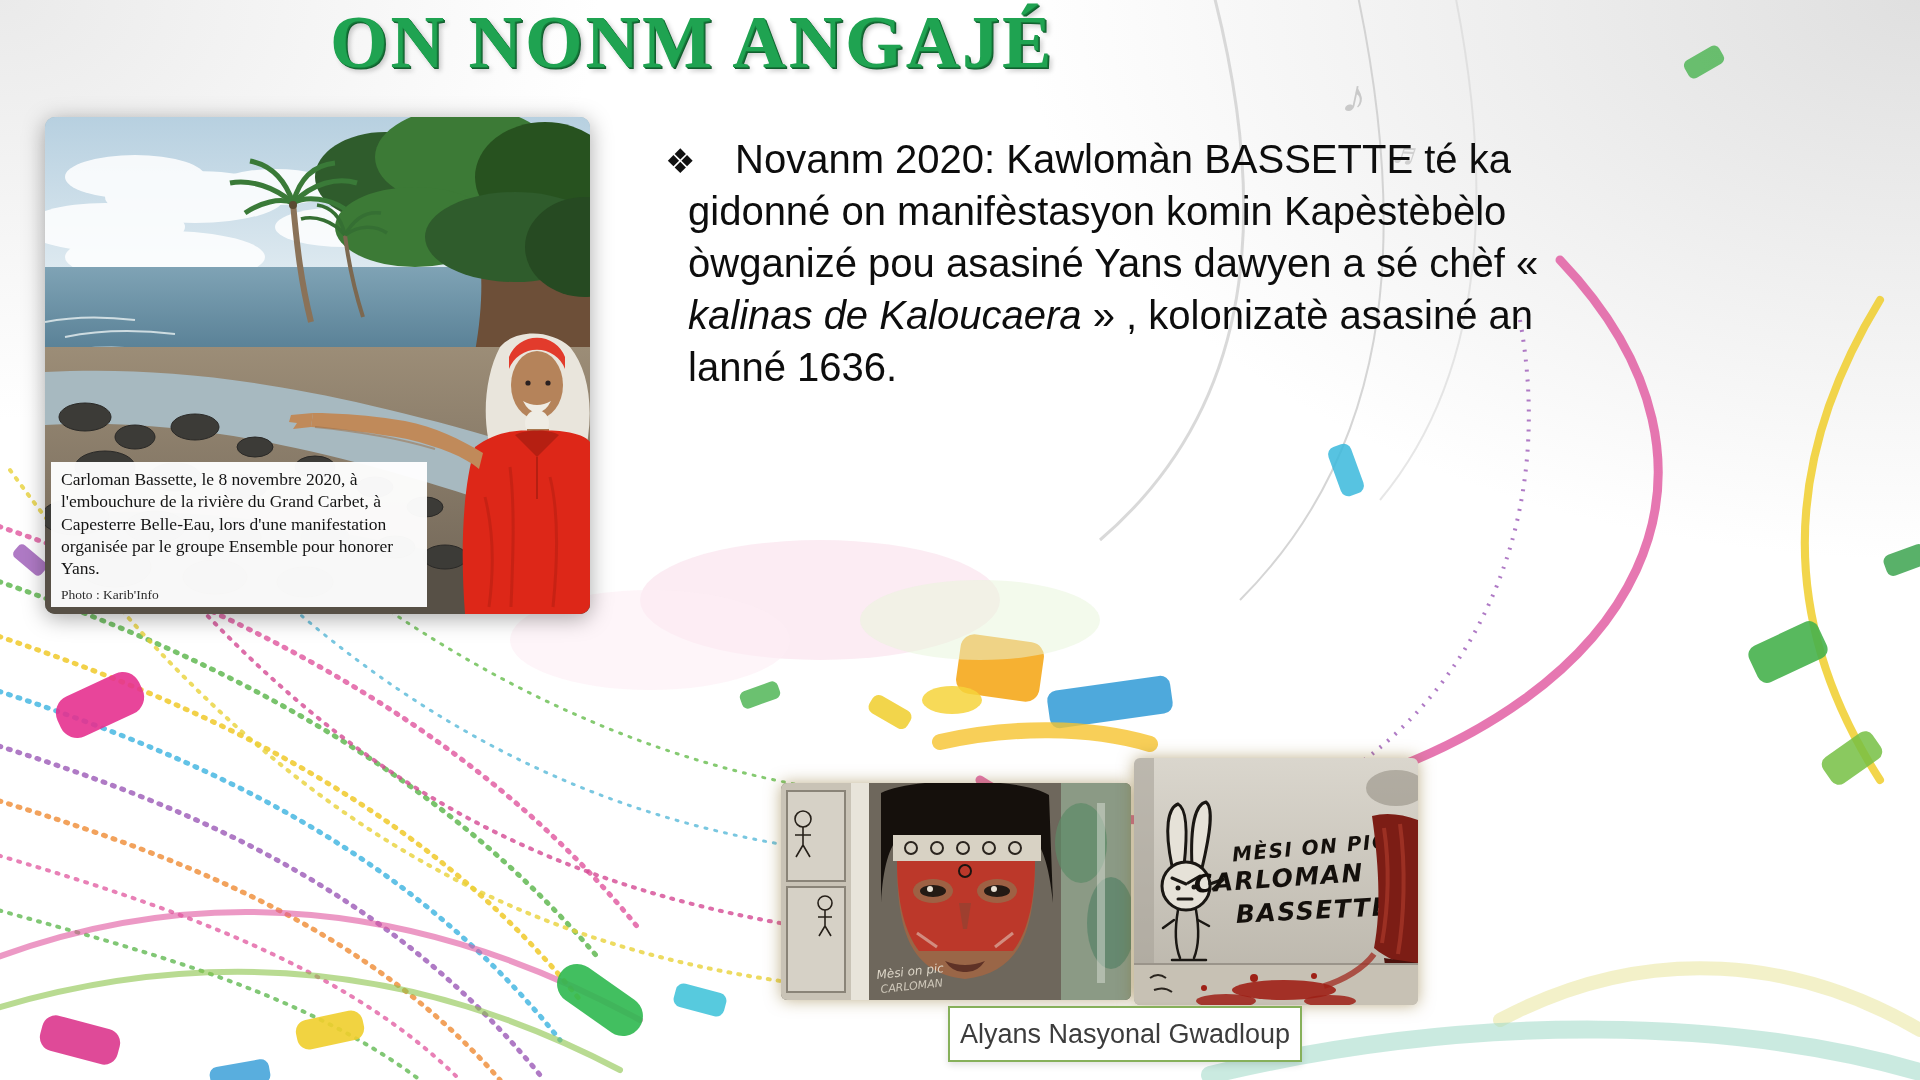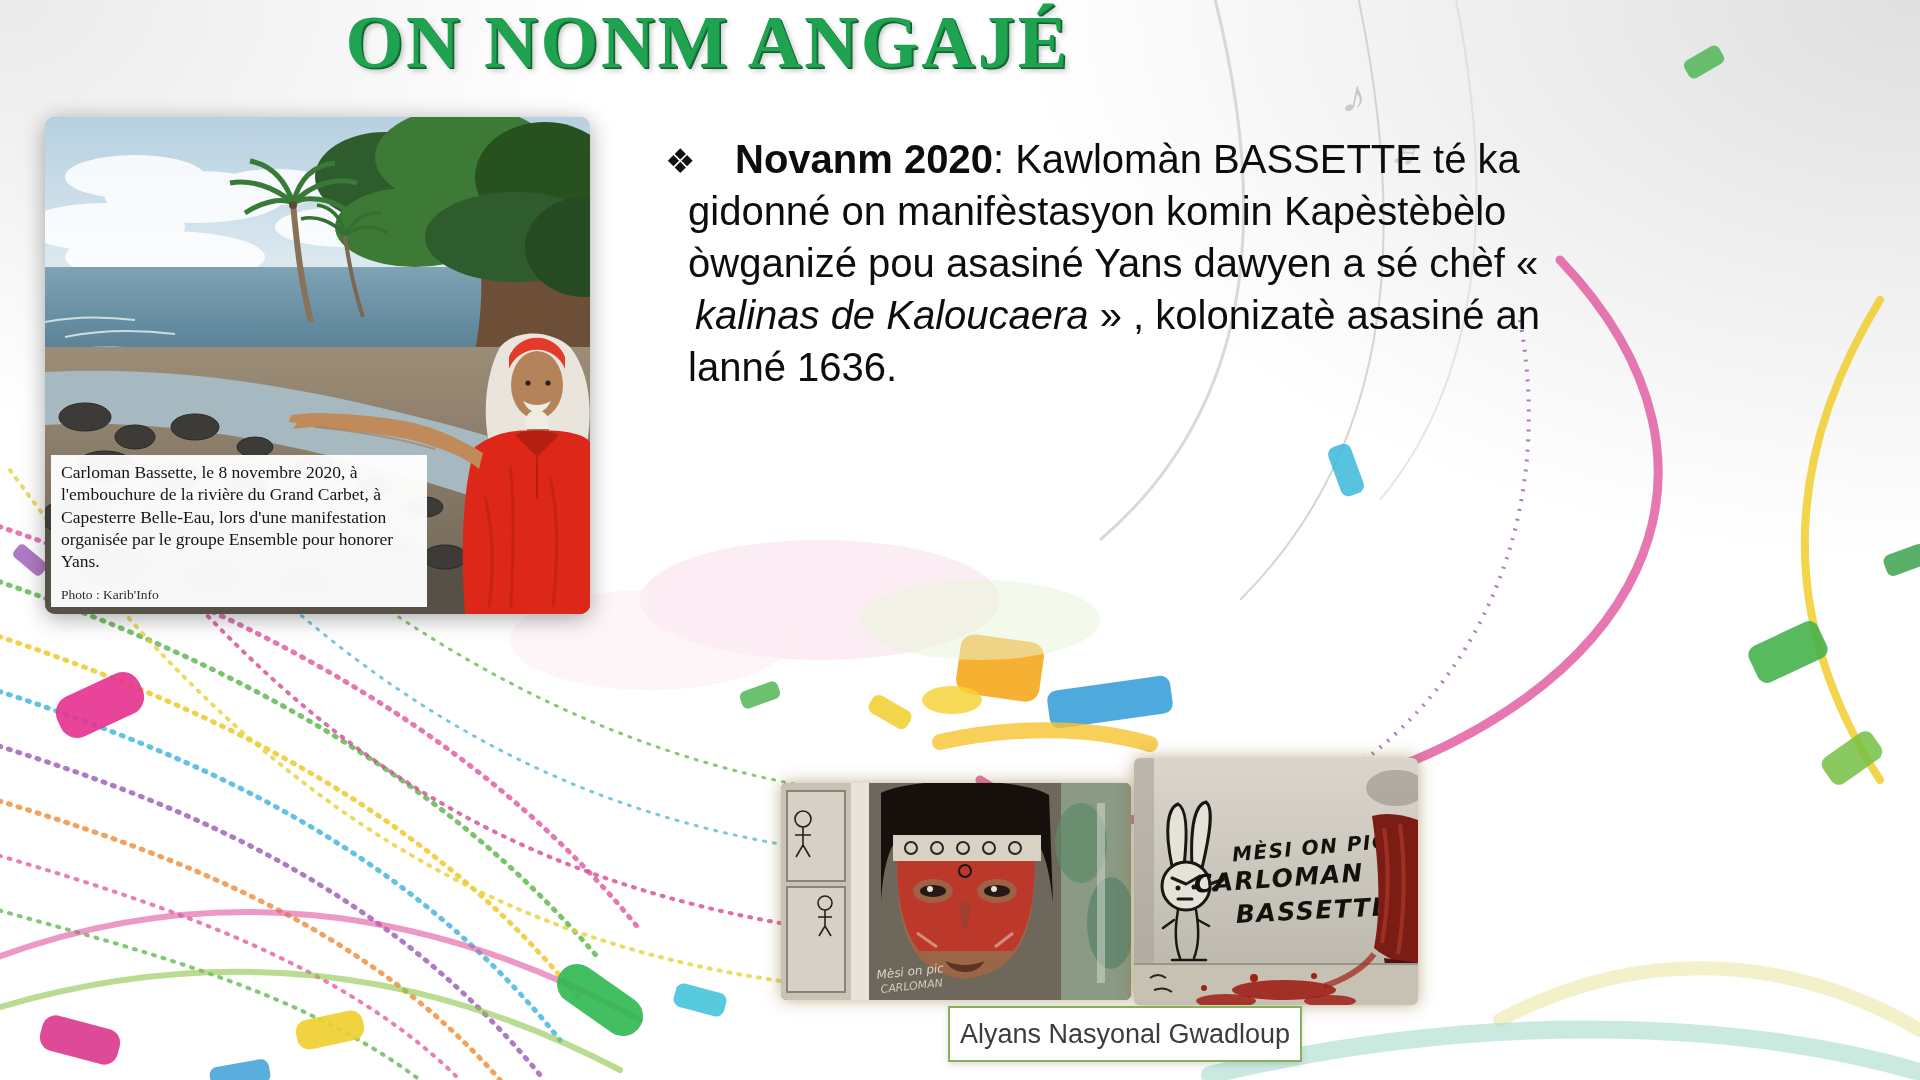--- a/index.html
+++ b/index.html
@@ -1,39 +1,39 @@
 <!DOCTYPE html>
 <html><head>
 <meta charset="utf-8">
 <style>
   html,body{margin:0;padding:0;background:#ffffff;}
   .slide{position:relative;width:1920px;height:1080px;overflow:hidden;background:#ffffff;
          font-family:"Liberation Sans",sans-serif;}
   .bg{position:absolute;left:0;top:0;z-index:0;pointer-events:none;}
 
-  .title{position:absolute;z-index:3;left:330px;top:0px;width:740px;margin:0;text-align:right;
+  .title{position:absolute;z-index:3;left:330px;top:0px;width:740px;margin:0;text-align:left;
          font-family:"Liberation Serif",serif;font-size:74px;font-weight:900;letter-spacing:3px;
          color:#1fa351;
          text-shadow:1px 1px 0 #157a3a,2px 2px 0 #115f2e,4px 4px 5px rgba(0,0,0,.22);}
 
   .photo{position:absolute;z-index:2;left:45px;top:117px;width:545px;height:497px;margin:0;
          border-radius:10px;overflow:hidden;background:#9db8c4;
          box-shadow:0 4px 22px rgba(0,0,0,.35);}
   .photo svg{display:block;}
   .caption{position:absolute;left:6px;bottom:7px;width:376px;box-sizing:border-box;
            background:rgba(255,255,255,.96);padding:6px 10px 4px;
            font-family:"Liberation Serif",serif;font-size:17.5px;line-height:1.28;color:#141414;}
-  .cap-credit{display:block;font-size:13.5px;color:#2c2c2c;margin-top:13px;}
+  .cap-credit{display:block;font-size:13.5px;color:#2c2c2c;margin-top:6px;}
 
   .bullets{position:absolute;z-index:2;left:655px;top:133px;width:910px;margin:0;padding:0;
            list-style:none;font-size:40px;line-height:1.3;color:#0d0d0d;}
   .bullets li{padding-left:33px;text-indent:-23px;margin-bottom:26px;}
   .glyph{display:inline-block;width:46px;margin-right:24px;text-indent:0;font-size:34px;color:#111;}
-  .bullets b{font-weight:bold;}
-  .bullets i{font-style:italic;margin-left:7px;}
+  .bullets b{font-weight:normal;}
+  .bullets i{font-style:italic;}
 
   .mural{position:absolute;z-index:2;border-radius:6px;overflow:hidden;
          box-shadow:0 0 16px rgba(130,100,25,.5);}
   .mural-face{left:781px;top:783px;width:350px;height:217px;}
   .mural-graffiti{left:1134px;top:758px;width:284px;height:247px;}
   .mural svg{display:block;}
 
   .footer-box{position:absolute;z-index:3;left:948px;top:1006px;width:354px;height:56px;
               background:#ffffff;border:2px solid #86b05a;box-sizing:border-box;
               display:flex;align-items:center;justify-content:center;

